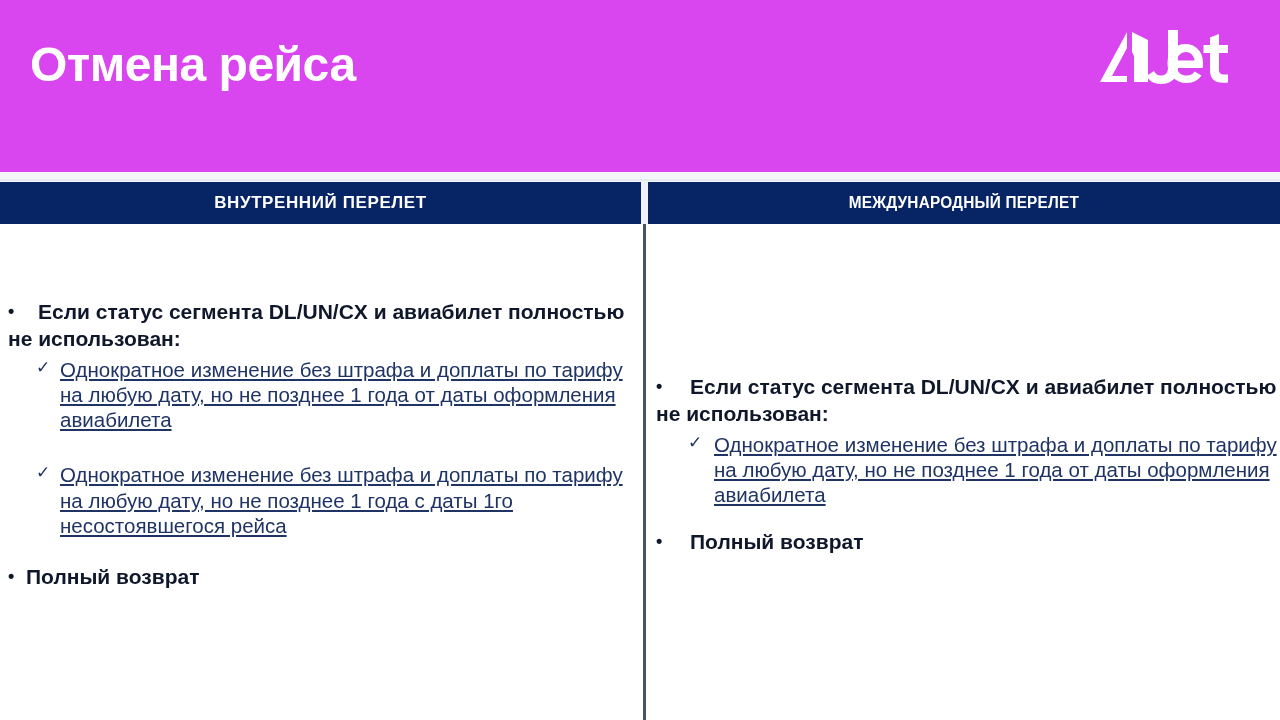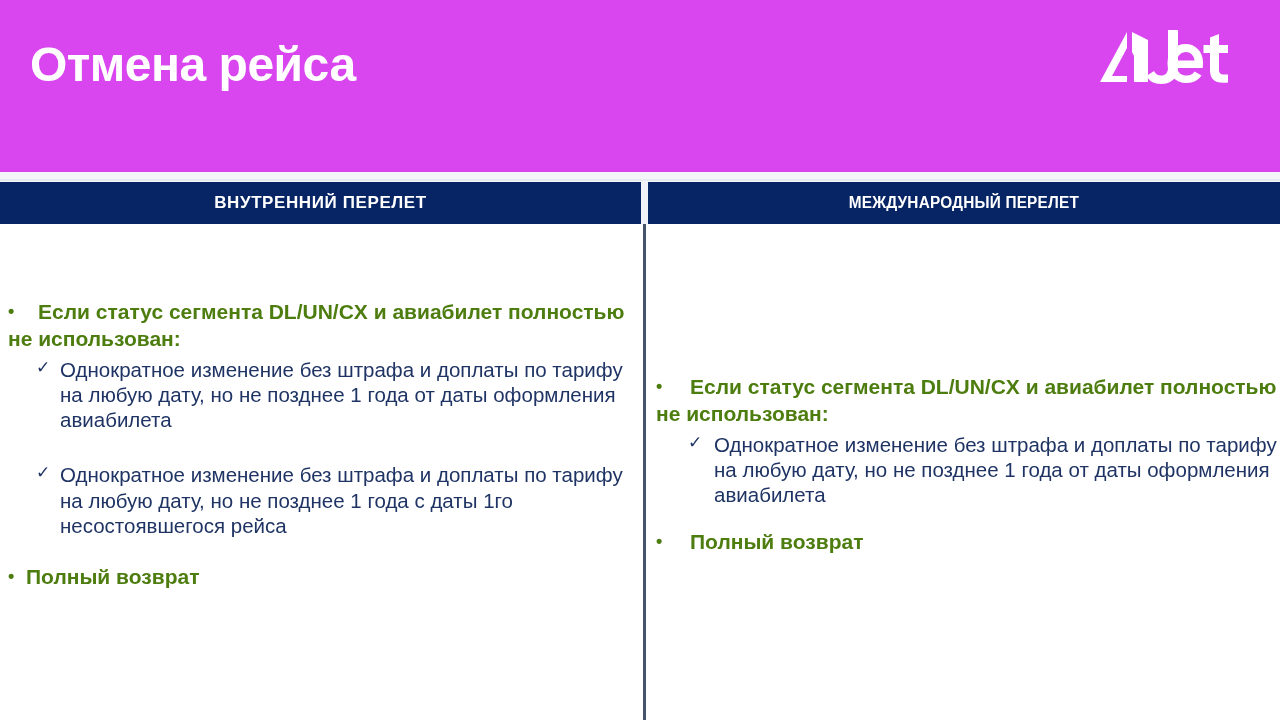--- a/index.html
+++ b/index.html
@@ -137,21 +137,21 @@
   .col-left  { left: 0;   width: 641px; height: 496px; padding: 0 4px 0 8px; }
   .col-right { left: 650px; width: 630px; height: 496px; padding: 0 0 0 6px; }
 
   .block { margin: 0; }
 
   
   .b-main {
     font-size: 21px;
     font-weight: bold;
     line-height: 1.28;
-    color: #4d7c0f;
+    color: #0f172a;
     margin: 0;
     text-indent: 0;
   }
   .b-main .bullet-dot {
     display: inline-block;
     width: 30px;
     text-align: left;
     font-size: 18px;
     vertical-align: 2px;
   }
@@ -170,21 +170,21 @@
     padding-left: 52px;
   }
   .b-sub .check {
     position: absolute;
     left: 28px;
     top: 1px;
     font-size: 17px;
     color: #1f3464;
     line-height: 1.23;
   }
-  .b-sub .sub-text { display: block; }
+  .b-sub .sub-text { display: block; text-decoration: underline; }
 
   .sp-lg { height: 26px; }
   .sp-md { height: 22px; }
 
   
   .left-stack  { position: absolute; left: 8px; top: 75px;  width: 636px; }
   
   .right-stack { position: absolute; left: 6px; top: 150px; width: 640px; }
 
   .right-stack .b-sub { padding-left: 58px; }

